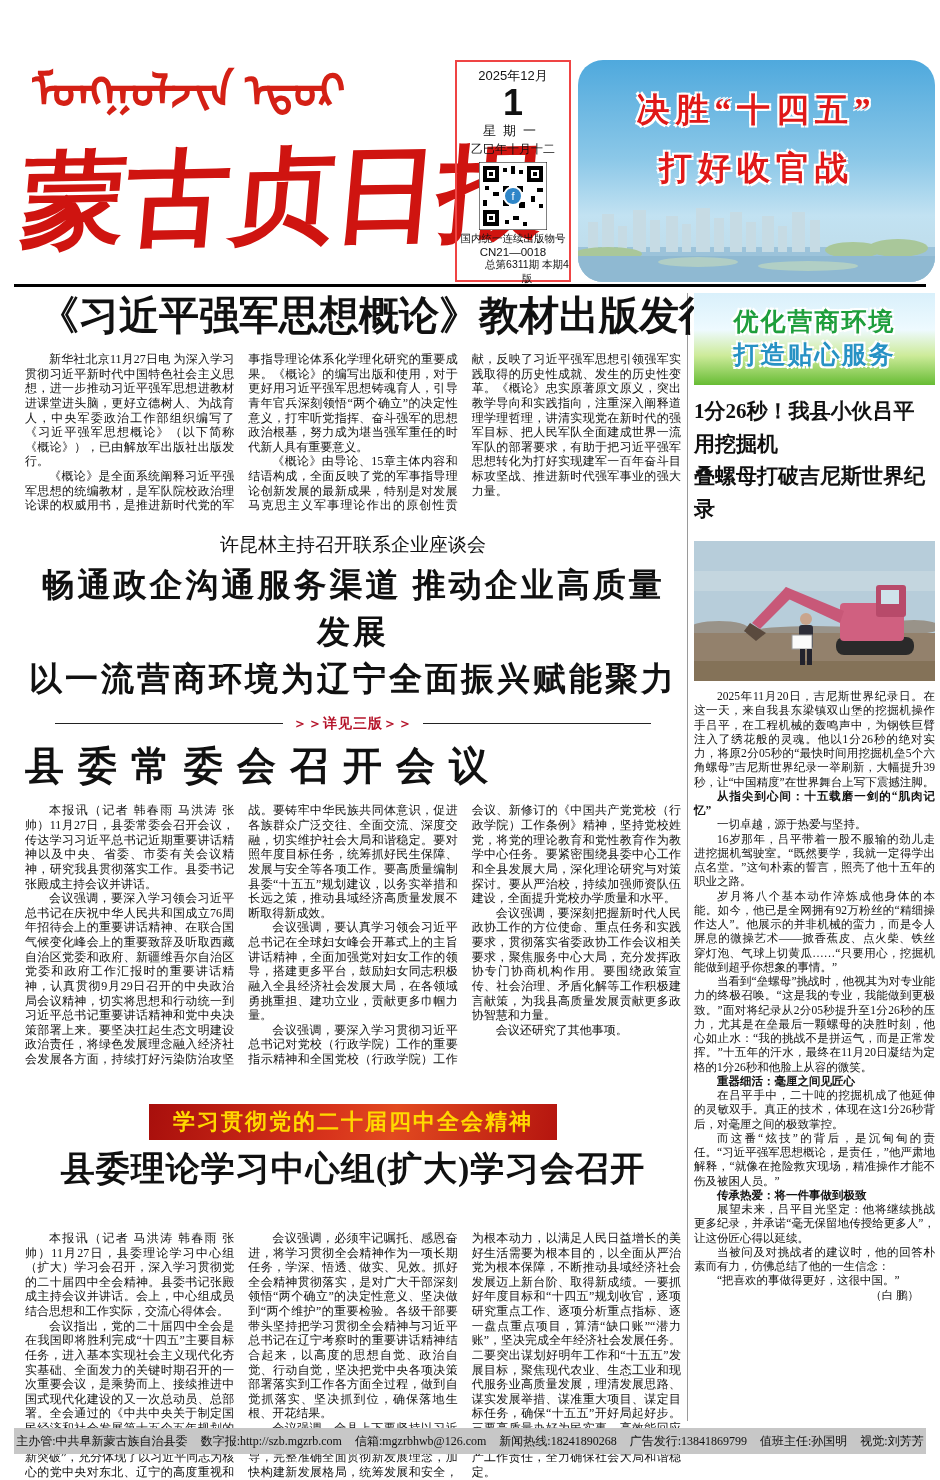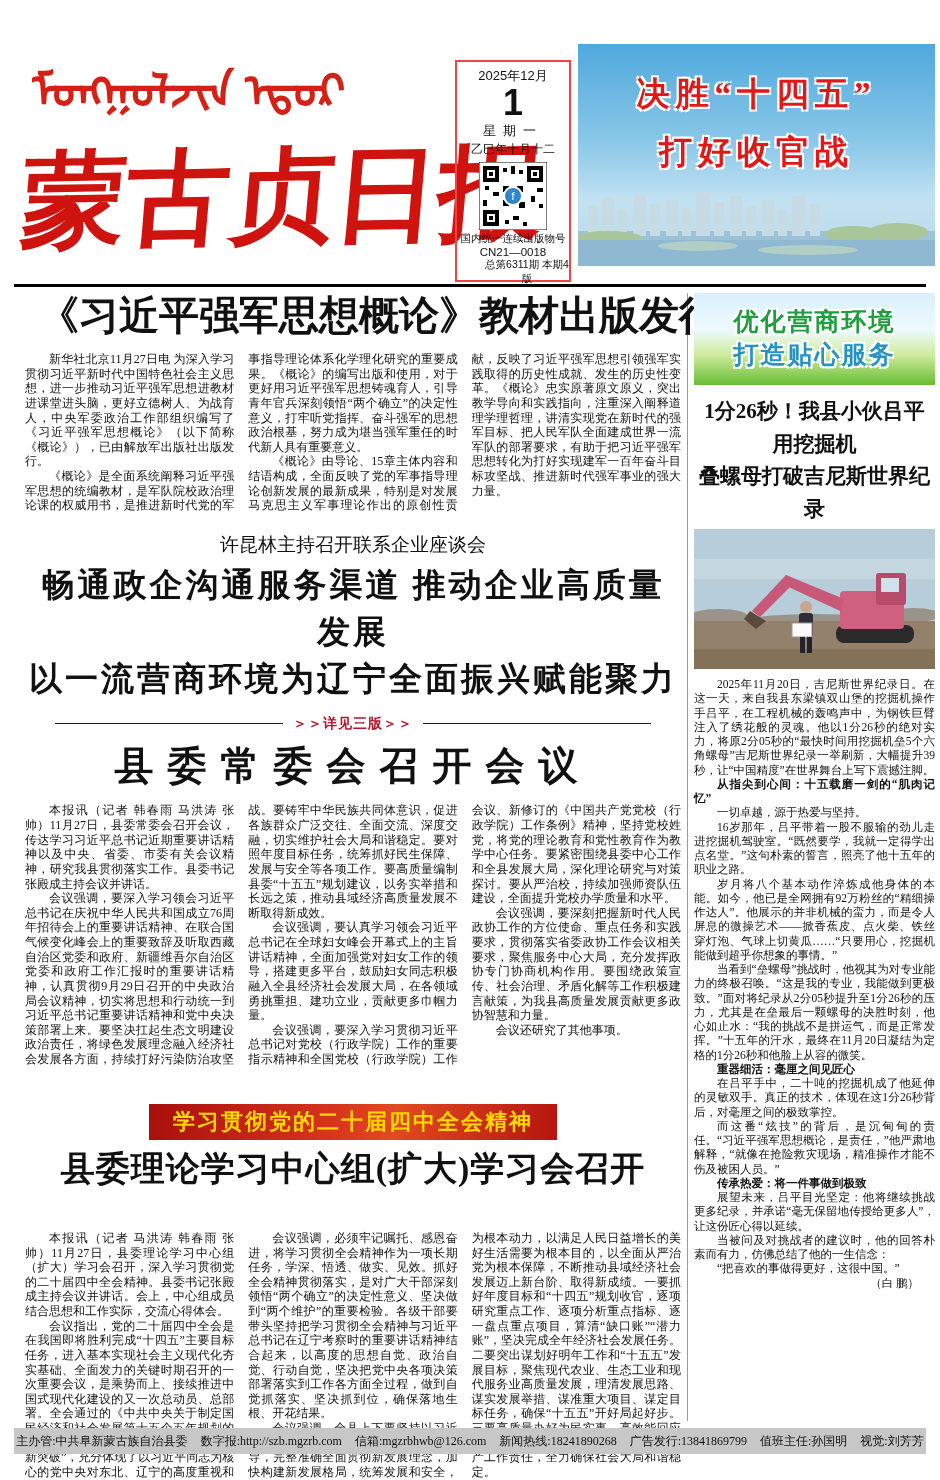--- a/index.html
+++ b/index.html
@@ -17,22 +17,22 @@
             text-align:center;padding-top:5px;font-family:"Liberation Sans","DejaVu Sans",sans-serif;}
   .date-box .ym{font-size:13px;}
   .date-box .day{font-size:36px;font-weight:bold;line-height:36px;}
   .date-box .wk{font-size:13px;letter-spacing:7px;margin-top:1px;}
   .date-box .lunar{font-size:12px;margin-top:1px;}
   .date-box .qr{margin:4px auto 2px;display:block;}
   .date-box .issn-label{font-size:10.5px;}
   .date-box .issn{font-size:11.5px;}
   .date-box .issue{font-size:10.5px;padding-left:28px;}
 
-  .top-banner{position:absolute;left:578px;top:44px;width:357px;height:222px;overflow:hidden;
-              background:linear-gradient(180deg,#4fa9dd 0%,#8cc8e8 45%,#c2e2f2 70%,#bcd9e6 100%);}
+  .top-banner{position:absolute;left:578px;top:60px;width:357px;height:222px;overflow:hidden;
+              background:linear-gradient(180deg,#4fa9dd 0%,#8cc8e8 45%,#c2e2f2 70%,#bcd9e6 100%);border-radius:25px;}
   .top-banner .slogan{position:absolute;top:22px;left:0;right:0;text-align:center;
        color:#e01818;font-weight:900;font-size:33px;line-height:1.75;letter-spacing:6px;
        text-shadow:-2px -2px 0 #fff,2px -2px 0 #fff,-2px 2px 0 #fff,2px 2px 0 #fff;}
   .top-banner svg{position:absolute;left:0;bottom:0;}
 
   .header-rule{position:absolute;left:14px;top:284px;width:912px;height:3px;background:#000;}
   .v-rule{position:absolute;left:687px;top:293px;width:1px;height:1128px;background:#9a9a9a;}
 
   
   .main-col{position:absolute;left:25px;top:290px;width:656px;}
@@ -41,36 +41,36 @@
   .body3col{column-count:3;column-gap:14px;overflow:hidden;font-size:12px;line-height:1.22;text-align:justify;}
   .body3col p{margin:0;text-indent:2em;}
   .h175{height:172px;}
   .h288{height:287px;}
   .h270{height:268px;margin-top:40px;}
   .kicker{text-align:center;font-size:19px;margin:8px 0 4px;}
   .bighead{text-align:center;font-weight:900;font-size:33px;line-height:1.42;letter-spacing:3px;}
   .see-more{display:flex;align-items:center;margin:12px 30px 10px;}
   .see-more .rule{flex:1;height:1px;background:#222;}
   .see-more .txt{color:#b5142a;font-size:14px;font-weight:bold;margin:0 10px;letter-spacing:1px;}
-  .h2-serif{text-align:center;font-weight:900;font-size:39px;letter-spacing:14px;margin:2px 0 14px;line-height:1.2;}
+  .h2-serif{text-align:left;font-weight:900;font-size:39px;letter-spacing:14px;margin:2px 0 14px;line-height:1.2;}
   .h3-serif{text-align:center;font-weight:900;font-size:34px;letter-spacing:1px;margin:8px 0 12px;line-height:1.25;}
   .red-banner{width:408px;height:36px;margin:14px auto 6px;text-align:center;line-height:36px;
       background:linear-gradient(100deg,#a80f0c 0%,#d8341c 45%,#e24a20 60%,#b5150f 100%);
       color:#ffd800;font-weight:900;font-size:22px;letter-spacing:2px;
       font-family:Liberation Sans, sans-serif;}
 
   
   .sidebar{position:absolute;left:694px;top:293px;width:241px;}
   .green-banner{position:relative;height:92px;overflow:hidden;text-align:center;
       background:linear-gradient(180deg,#d9f0fb 0%,#eefaff 40%,#cdeb9a 68%,#67bc34 100%);}
   .green-banner .l1{margin-top:12px;font-size:25px;font-weight:900;letter-spacing:2px;color:#1e9e3c;
       text-shadow:-2px -2px 0 #fff,2px -2px 0 #fff,-2px 2px 0 #fff,2px 2px 0 #fff;}
   .green-banner .l2{font-size:25px;font-weight:900;letter-spacing:2px;color:#2792c4;
       text-shadow:-2px -2px 0 #fff,2px -2px 0 #fff,-2px 2px 0 #fff,2px 2px 0 #fff;}
-  .side-head{text-align:center;font-weight:900;font-size:21px;line-height:1.55;margin:10px 0 4px;}
+  .side-head{font-weight:900;font-size:21px;line-height:1.55;margin:10px 0 16px;}
   .photo{display:block;margin:2px 0 8px;}
   .side-body{font-size:11.5px;line-height:1.24;text-align:justify;}
   .side-body p{margin:0;text-indent:2em;}
   .side-body p.sub{font-weight:bold;}
   .side-body p.byline{text-align:right;text-indent:0;padding-right:16px;}
 
   
   .footer{position:absolute;left:14px;top:1428px;width:912px;height:26px;background:#c7c7c7;
           display:flex;align-items:center;justify-content:center;gap:13px;
           font-size:12px;white-space:nowrap;color:#101010;}

